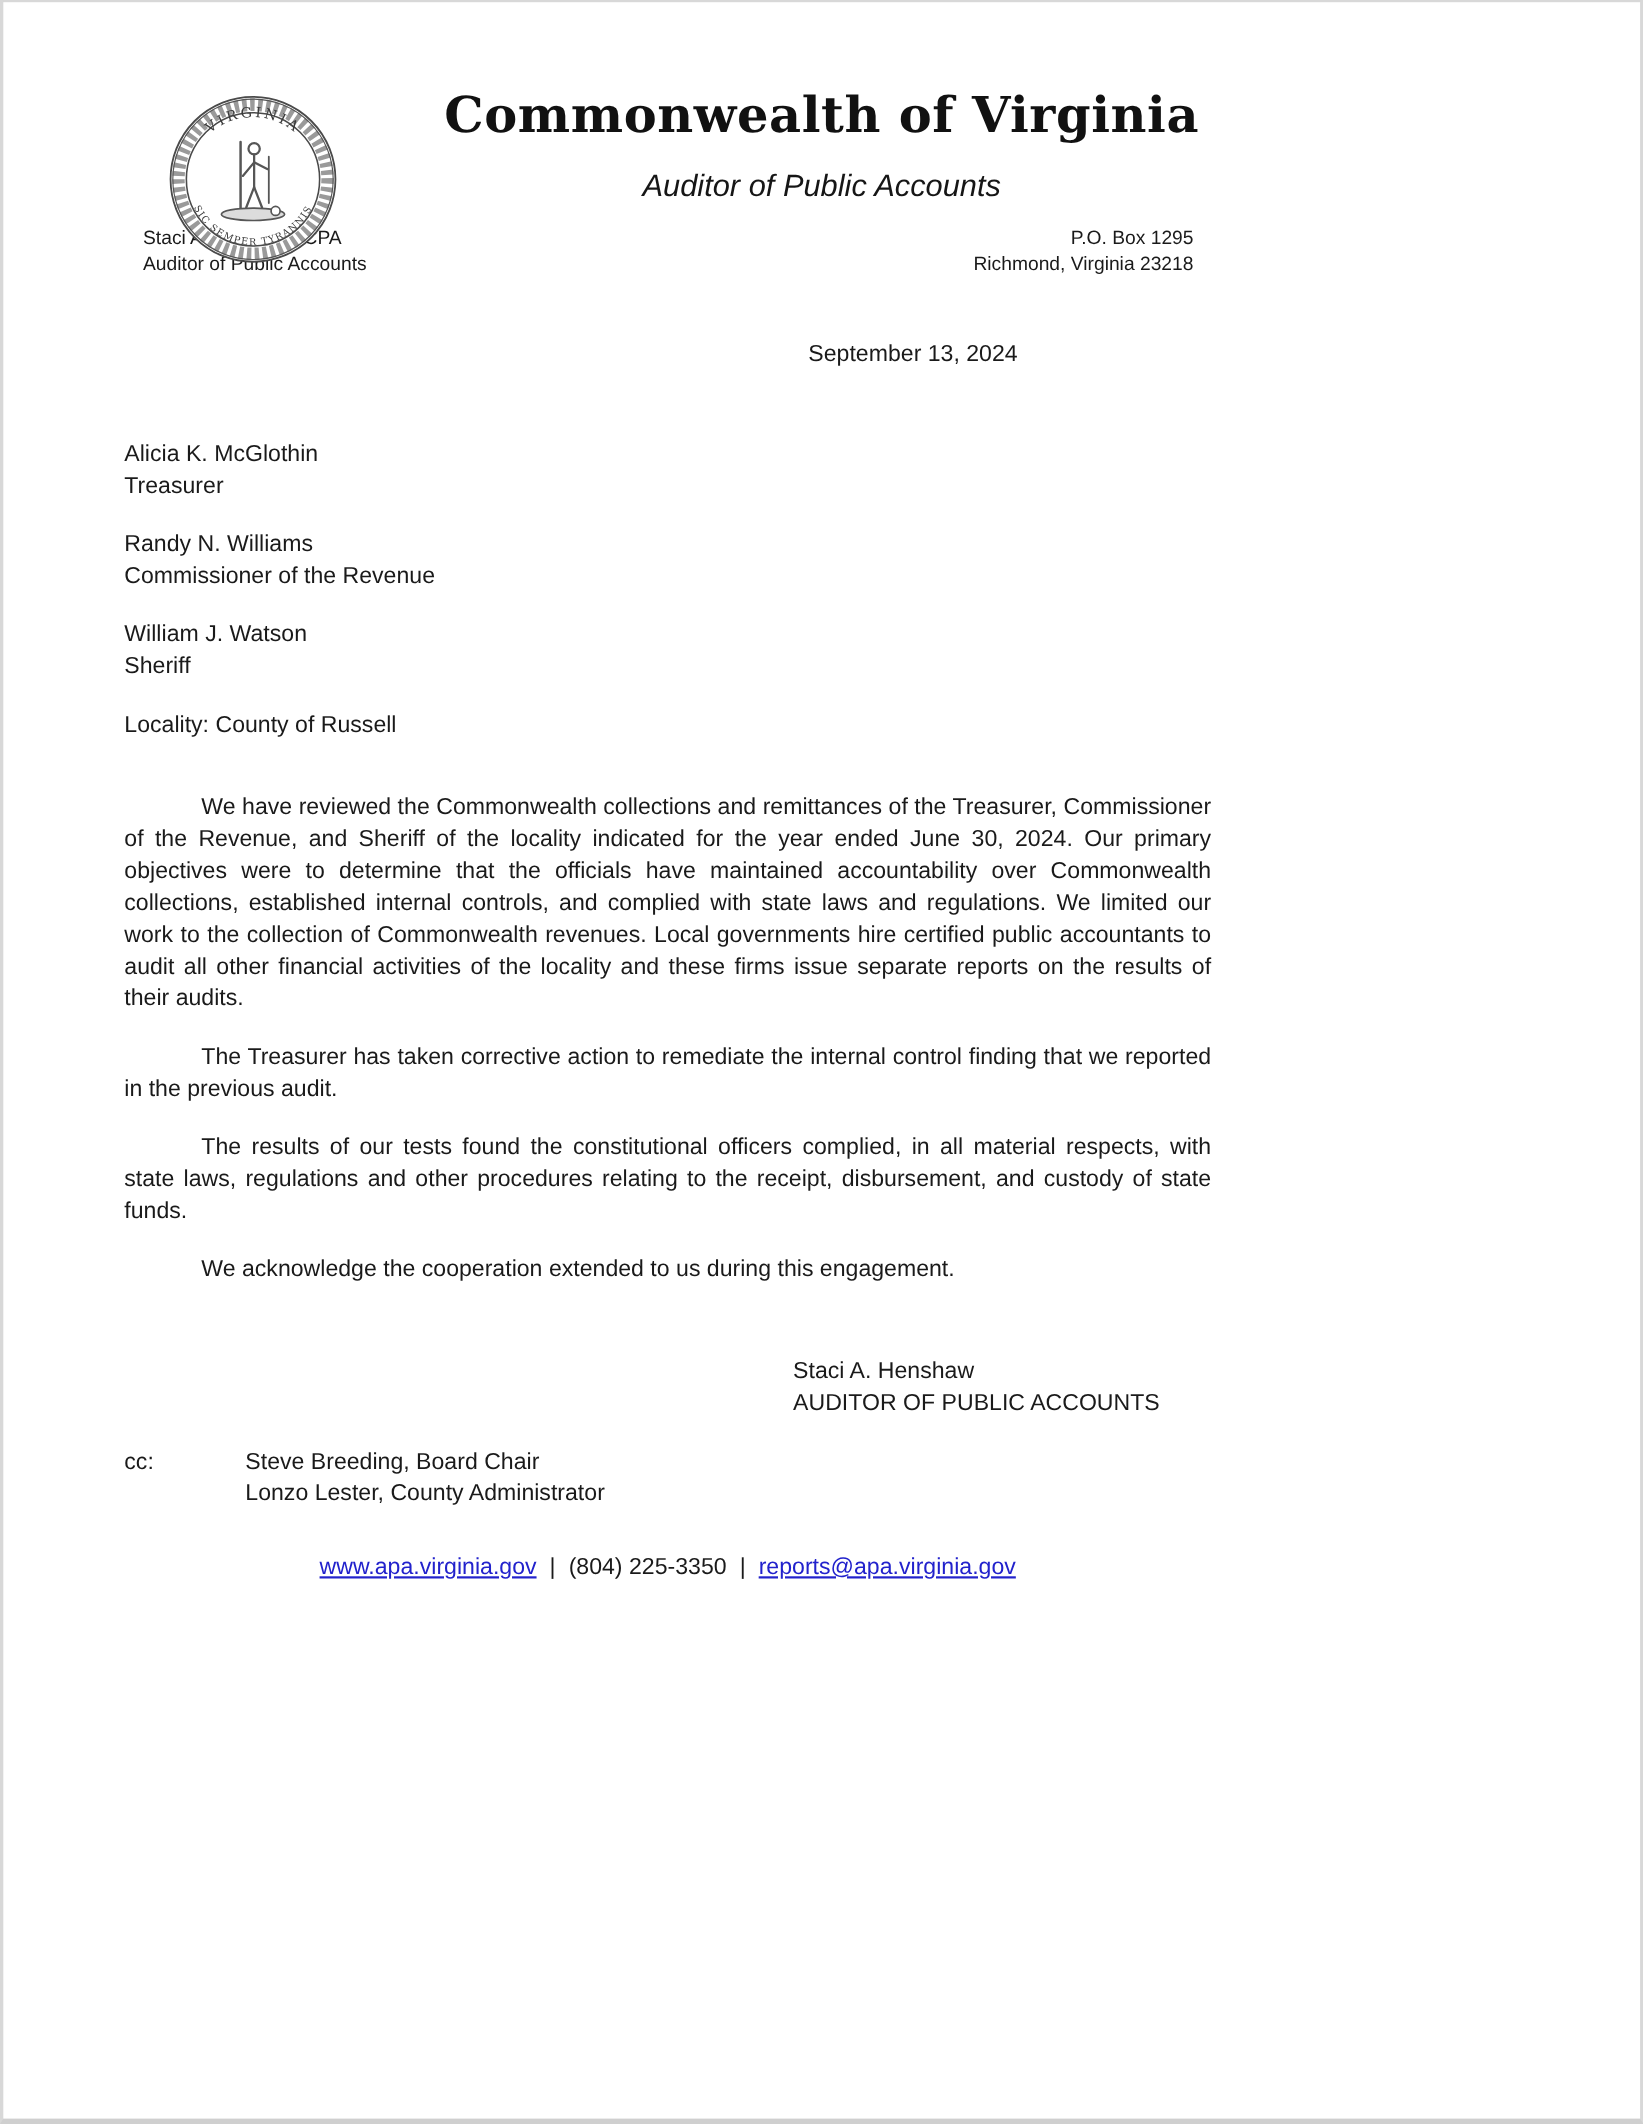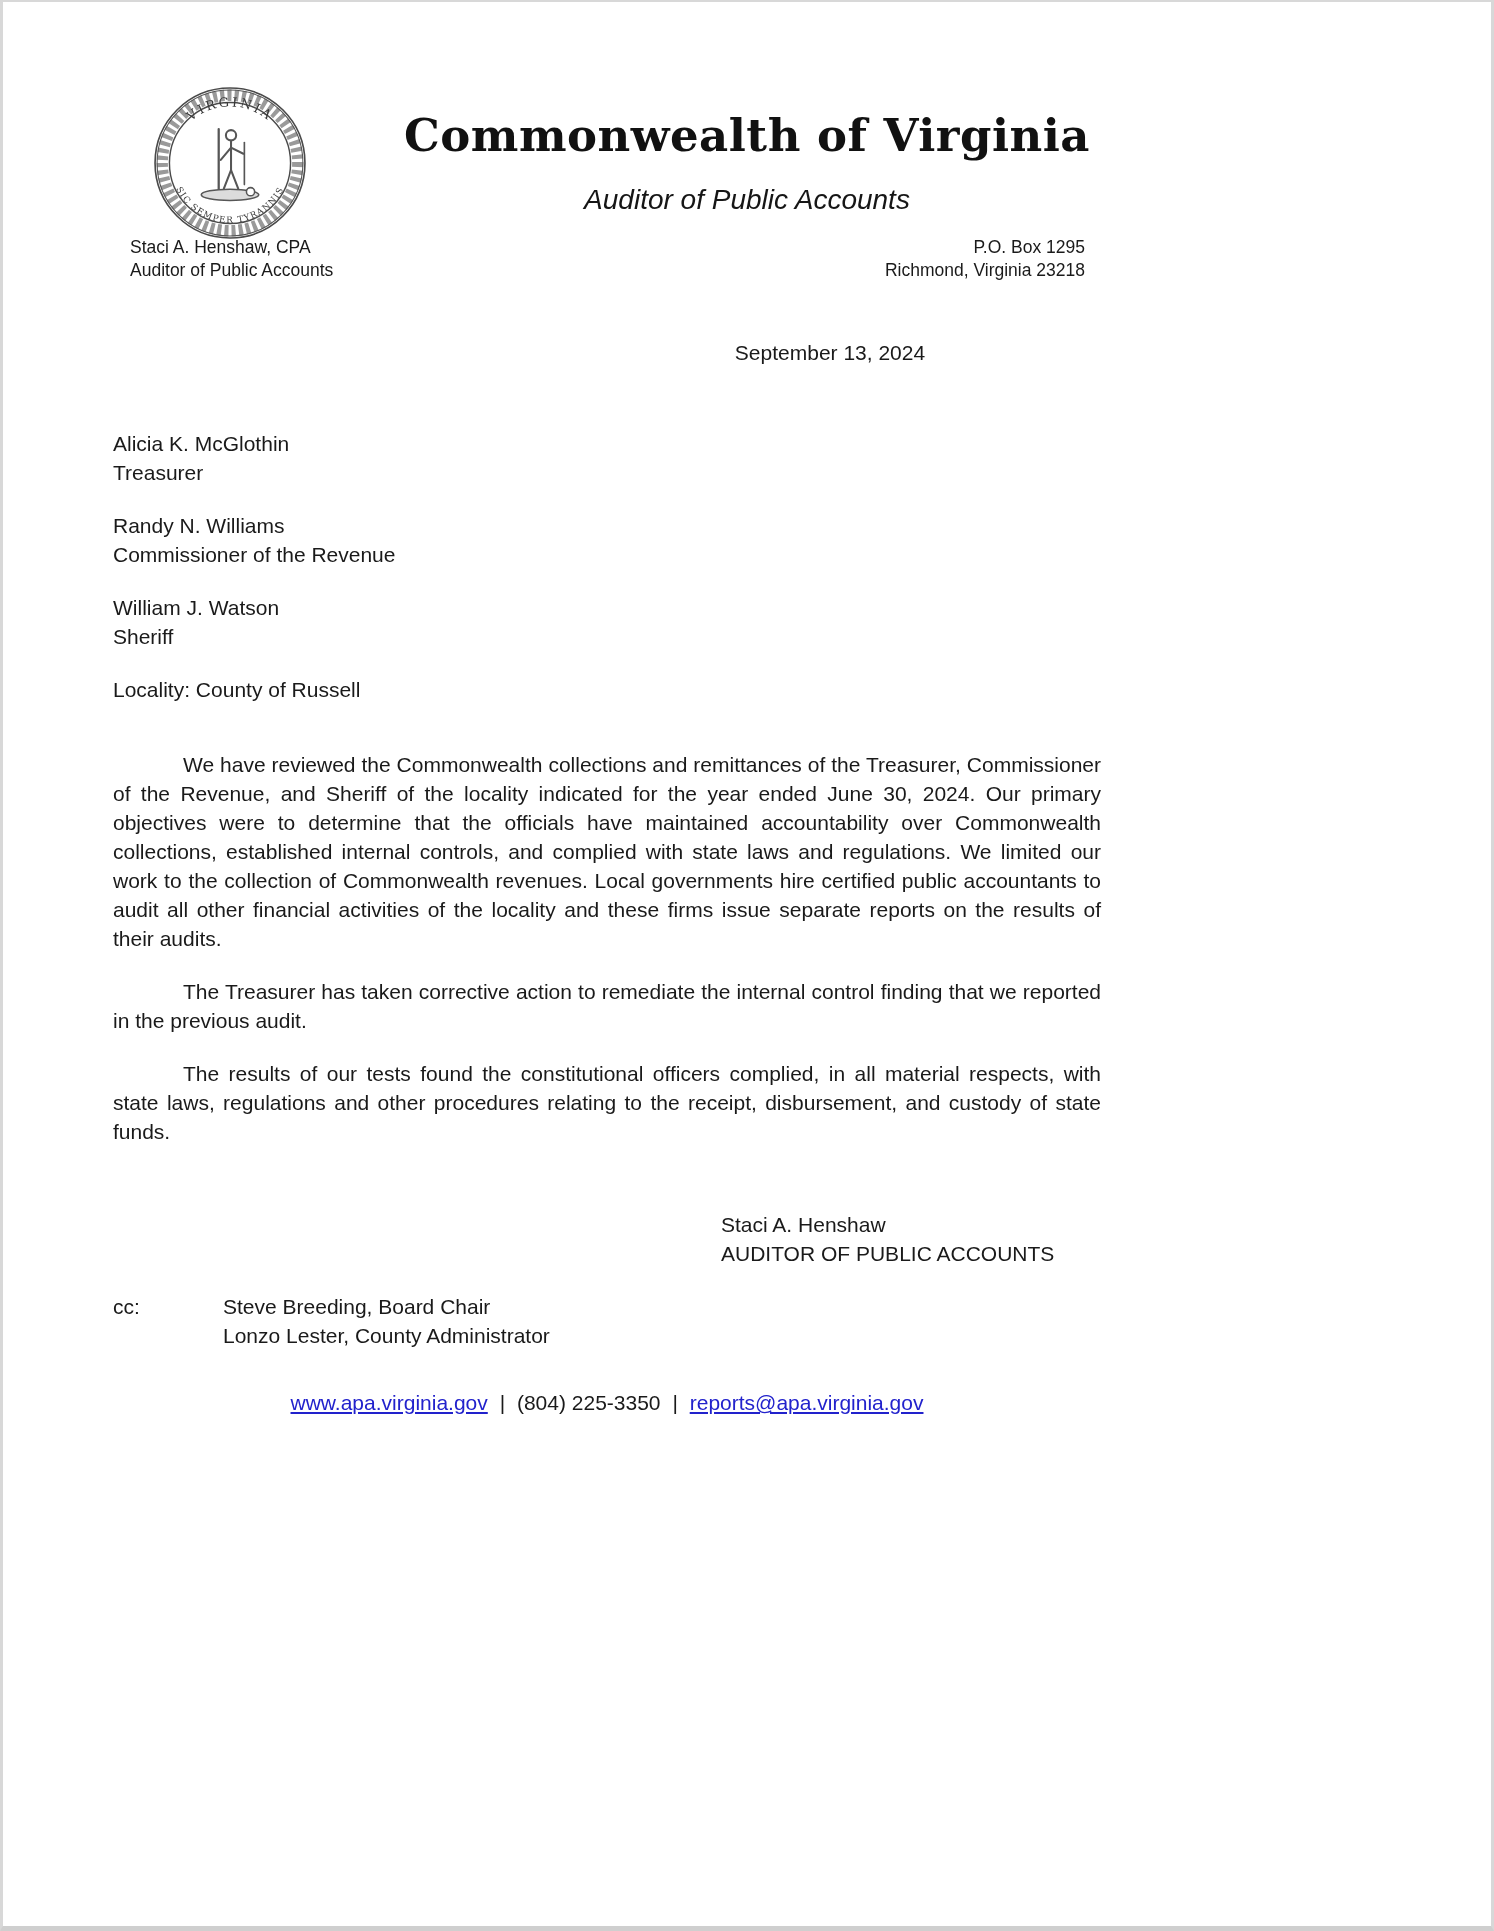--- a/index.html
+++ b/index.html
@@ -18,21 +18,21 @@
   }
   
   .seal-wrap {
     position: absolute;
     left: 150px;
     top: 76px;
     width: 154px;
     height: 170px;
   }
   .seal-wrap svg { width: 100%; height: 100%; }
-  .masthead { text-align: center; padding-top: 107px; }
+  .masthead { text-align: center; padding-top: 76px; }
   .letterhead-title {
     font-family: "DejaVu Serif", serif;
     font-weight: 700;
     font-size: 45px;
     letter-spacing: 0.5px;
     color: #111;
   }
   .letterhead-subtitle {
     font-style: italic;
     font-size: 28px;
@@ -162,20 +162,21 @@
     <div class="recipient">
       <div>William J. Watson</div>
       <div>Sheriff</div>
     </div>
 
     <div class="locality-line">Locality: County of Russell</div>
 
     <p class="para para-first">We have reviewed the Commonwealth collections and remittances of the Treasurer, Commissioner of the Revenue, and Sheriff of the locality indicated for the year ended June 30, 2024. Our primary objectives were to determine that the officials have maintained accountability over Commonwealth collections, established internal controls, and complied with state laws and regulations. We limited our work to the collection of Commonwealth revenues. Local governments hire certified public accountants to audit all other financial activities of the locality and these firms issue separate reports on the results of their audits.</p>
     <p class="para">The Treasurer has taken corrective action to remediate the internal control finding that we reported in the previous audit.</p>
     <p class="para">The results of our tests found the constitutional officers complied, in all material respects, with state laws, regulations and other procedures relating to the receipt, disbursement, and custody of state funds.</p>
+    <p class="para">We acknowledge the cooperation extended to us during this engagement.</p>
 
     <div class="signature-block">
       <div>Staci A. Henshaw</div>
       <div>AUDITOR OF PUBLIC ACCOUNTS</div>
     </div>
 
 
     <div class="cc-block">
       <div class="cc-label">cc:</div>
       <div>

